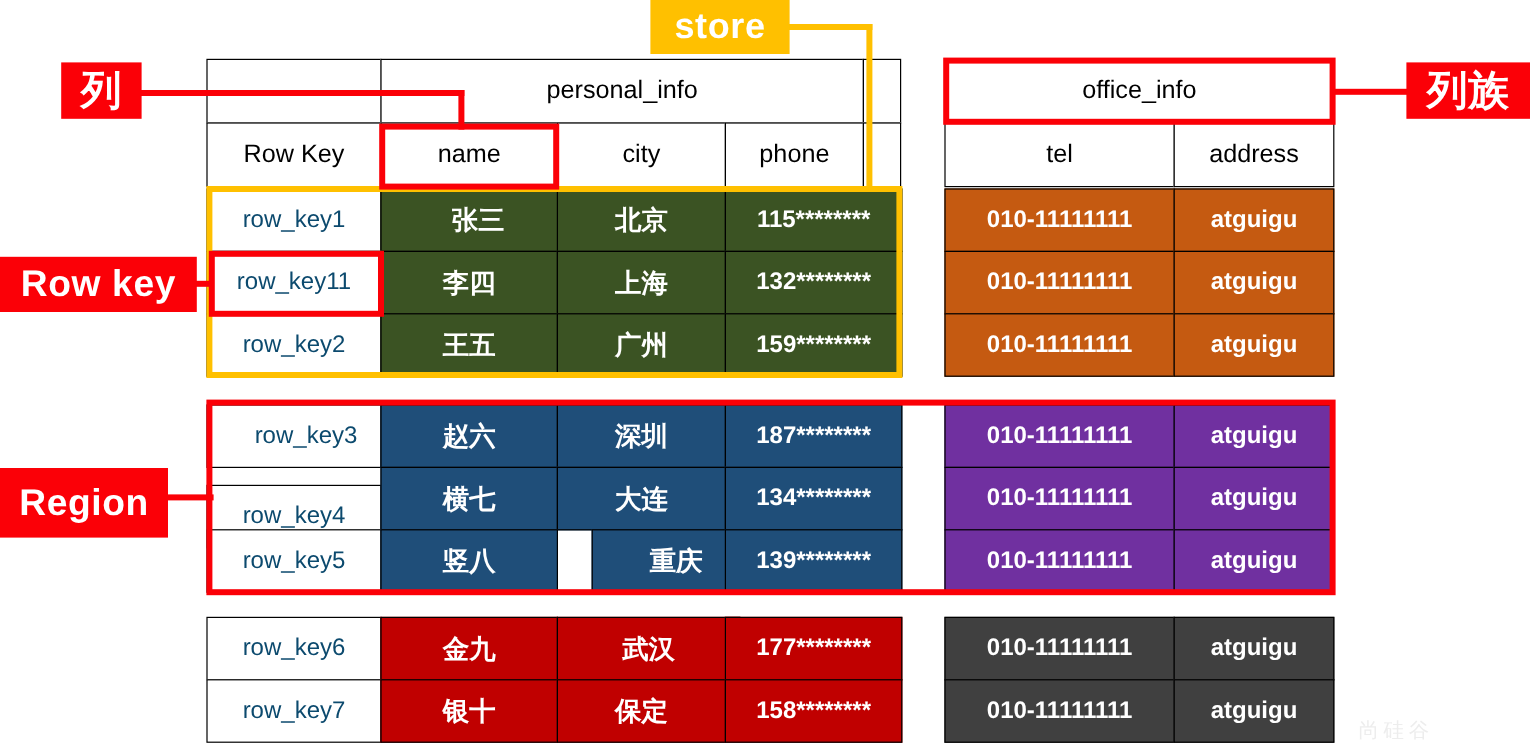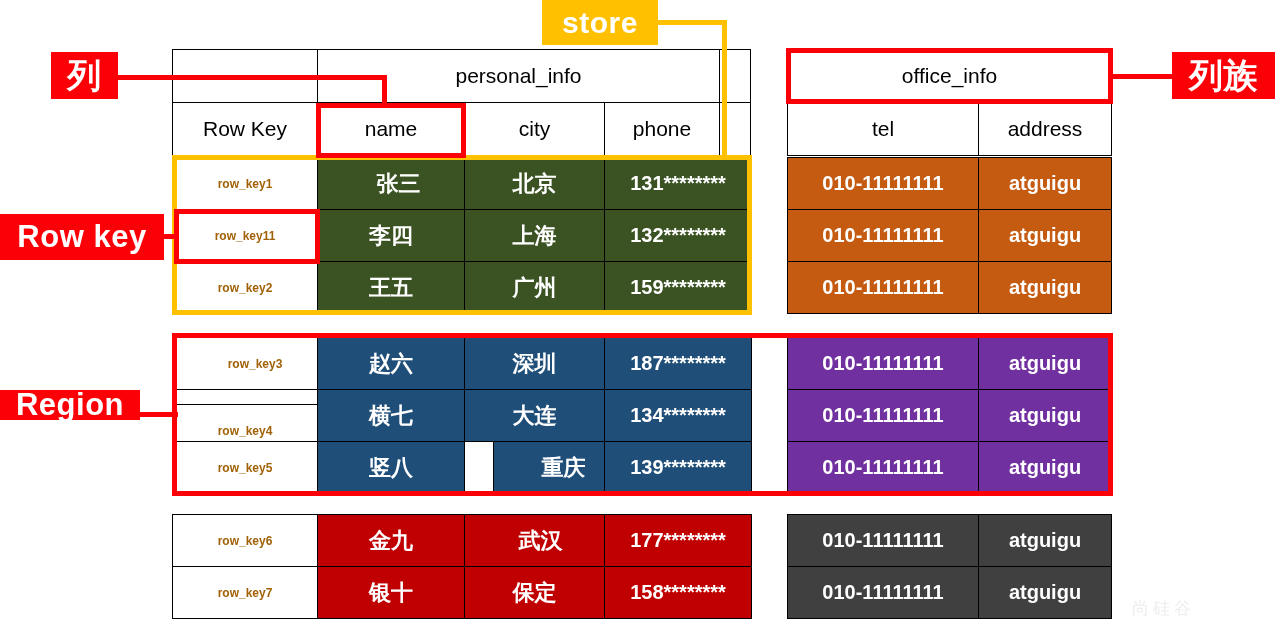--- a/index.html
+++ b/index.html
@@ -17,21 +17,21 @@
     background:#fff;color:#000;
     font-size:21px;font-weight:400;
     white-space:nowrap;
   }
   .cell.hdr{font-size:21px;font-weight:400;}
   .cell.data{
     color:#ffffff;font-weight:bold;font-size:20px;
     letter-spacing:0px;
   }
   .cell.rowkey{
-    color:#a16207;font-weight:700;font-size:12px;background:#fff;
+    color:#0c4a6e;font-weight:400;font-size:20px;background:#fff;
   }
   .cell.cjk{font-size:22px;font-weight:bold;}
 
   
   .fill-green {background:#3b5323;}
   .fill-blue  {background:#1f4e79;}
   .fill-orange{background:#c55a11;}
   .fill-purple{background:#7030a0;}
   .fill-red   {background:#c00000;}
   .fill-gray  {background:#404040;}
@@ -82,21 +82,21 @@
 
 <div class="cell hdr" style="left:172px;top:102px;width:146px;height:54px;">Row Key</div>
 <div class="cell hdr" style="left:317px;top:102px;width:148px;height:54px;">name</div>
 <div class="cell hdr" style="left:464px;top:102px;width:141px;height:54px;">city</div>
 <div class="cell hdr" style="left:604px;top:102px;width:116px;height:54px;">phone</div>
 <div class="cell hdr" style="left:719px;top:102px;width:32px;height:54px;"></div>
 
 <div class="cell rowkey" style="left:172px;top:157px;width:146px;height:53px;">row_key1</div>
 <div class="cell data cjk fill-green" style="left:317px;top:157px;width:163px;height:53px;">张三</div>
 <div class="cell data cjk fill-green" style="left:464px;top:157px;width:141px;height:53px;">北京</div>
-<div class="cell data fill-green" style="left:604px;top:157px;width:148px;height:53px;">131********</div>
+<div class="cell data fill-green" style="left:604px;top:157px;width:148px;height:53px;">115********</div>
 
 <div class="cell rowkey" style="left:172px;top:209px;width:146px;height:53px;">row_key11</div>
 <div class="cell data cjk fill-green" style="left:317px;top:209px;width:148px;height:53px;">李四</div>
 <div class="cell data cjk fill-green" style="left:464px;top:209px;width:141px;height:53px;">上海</div>
 <div class="cell data fill-green" style="left:604px;top:209px;width:148px;height:53px;">132********</div>
 
 <div class="cell rowkey" style="left:172px;top:261px;width:146px;height:53px;">row_key2</div>
 <div class="cell data cjk fill-green" style="left:317px;top:261px;width:148px;height:53px;">王五</div>
 <div class="cell data cjk fill-green" style="left:464px;top:261px;width:141px;height:53px;">广州</div>
 <div class="cell data fill-green" style="left:604px;top:261px;width:148px;height:53px;">159********</div>
@@ -163,15 +163,15 @@
 <div class="ln-red" style="left:156px;top:234px;width:22px;height:5px;"></div>
 <div class="chip latin" style="left:0px;top:214px;width:164px;height:46px;">Row key</div>
 
 <div class="box-yel" style="left:172px;top:155px;width:580px;height:160px;"></div>
 <div class="ln-yel" style="left:722px;top:20px;width:5px;height:140px;"></div>
 <div class="ln-yel" style="left:655px;top:20px;width:72px;height:5px;"></div>
 <div class="chip store" style="left:542px;top:0px;width:116px;height:45px;">store</div>
 
 <div class="box-red" style="left:172px;top:333px;width:941px;height:163px;"></div>
 <div class="ln-red" style="left:138px;top:412px;width:40px;height:5px;"></div>
-<div class="chip latin" style="left:0px;top:390px;width:140px;height:30px;">Region</div>
+<div class="chip latin" style="left:0px;top:390px;width:140px;height:58px;">Region</div>
 
 <div class="watermark" style="left:1132px;top:597px;">尚硅谷</div>
 
 </body></html>

